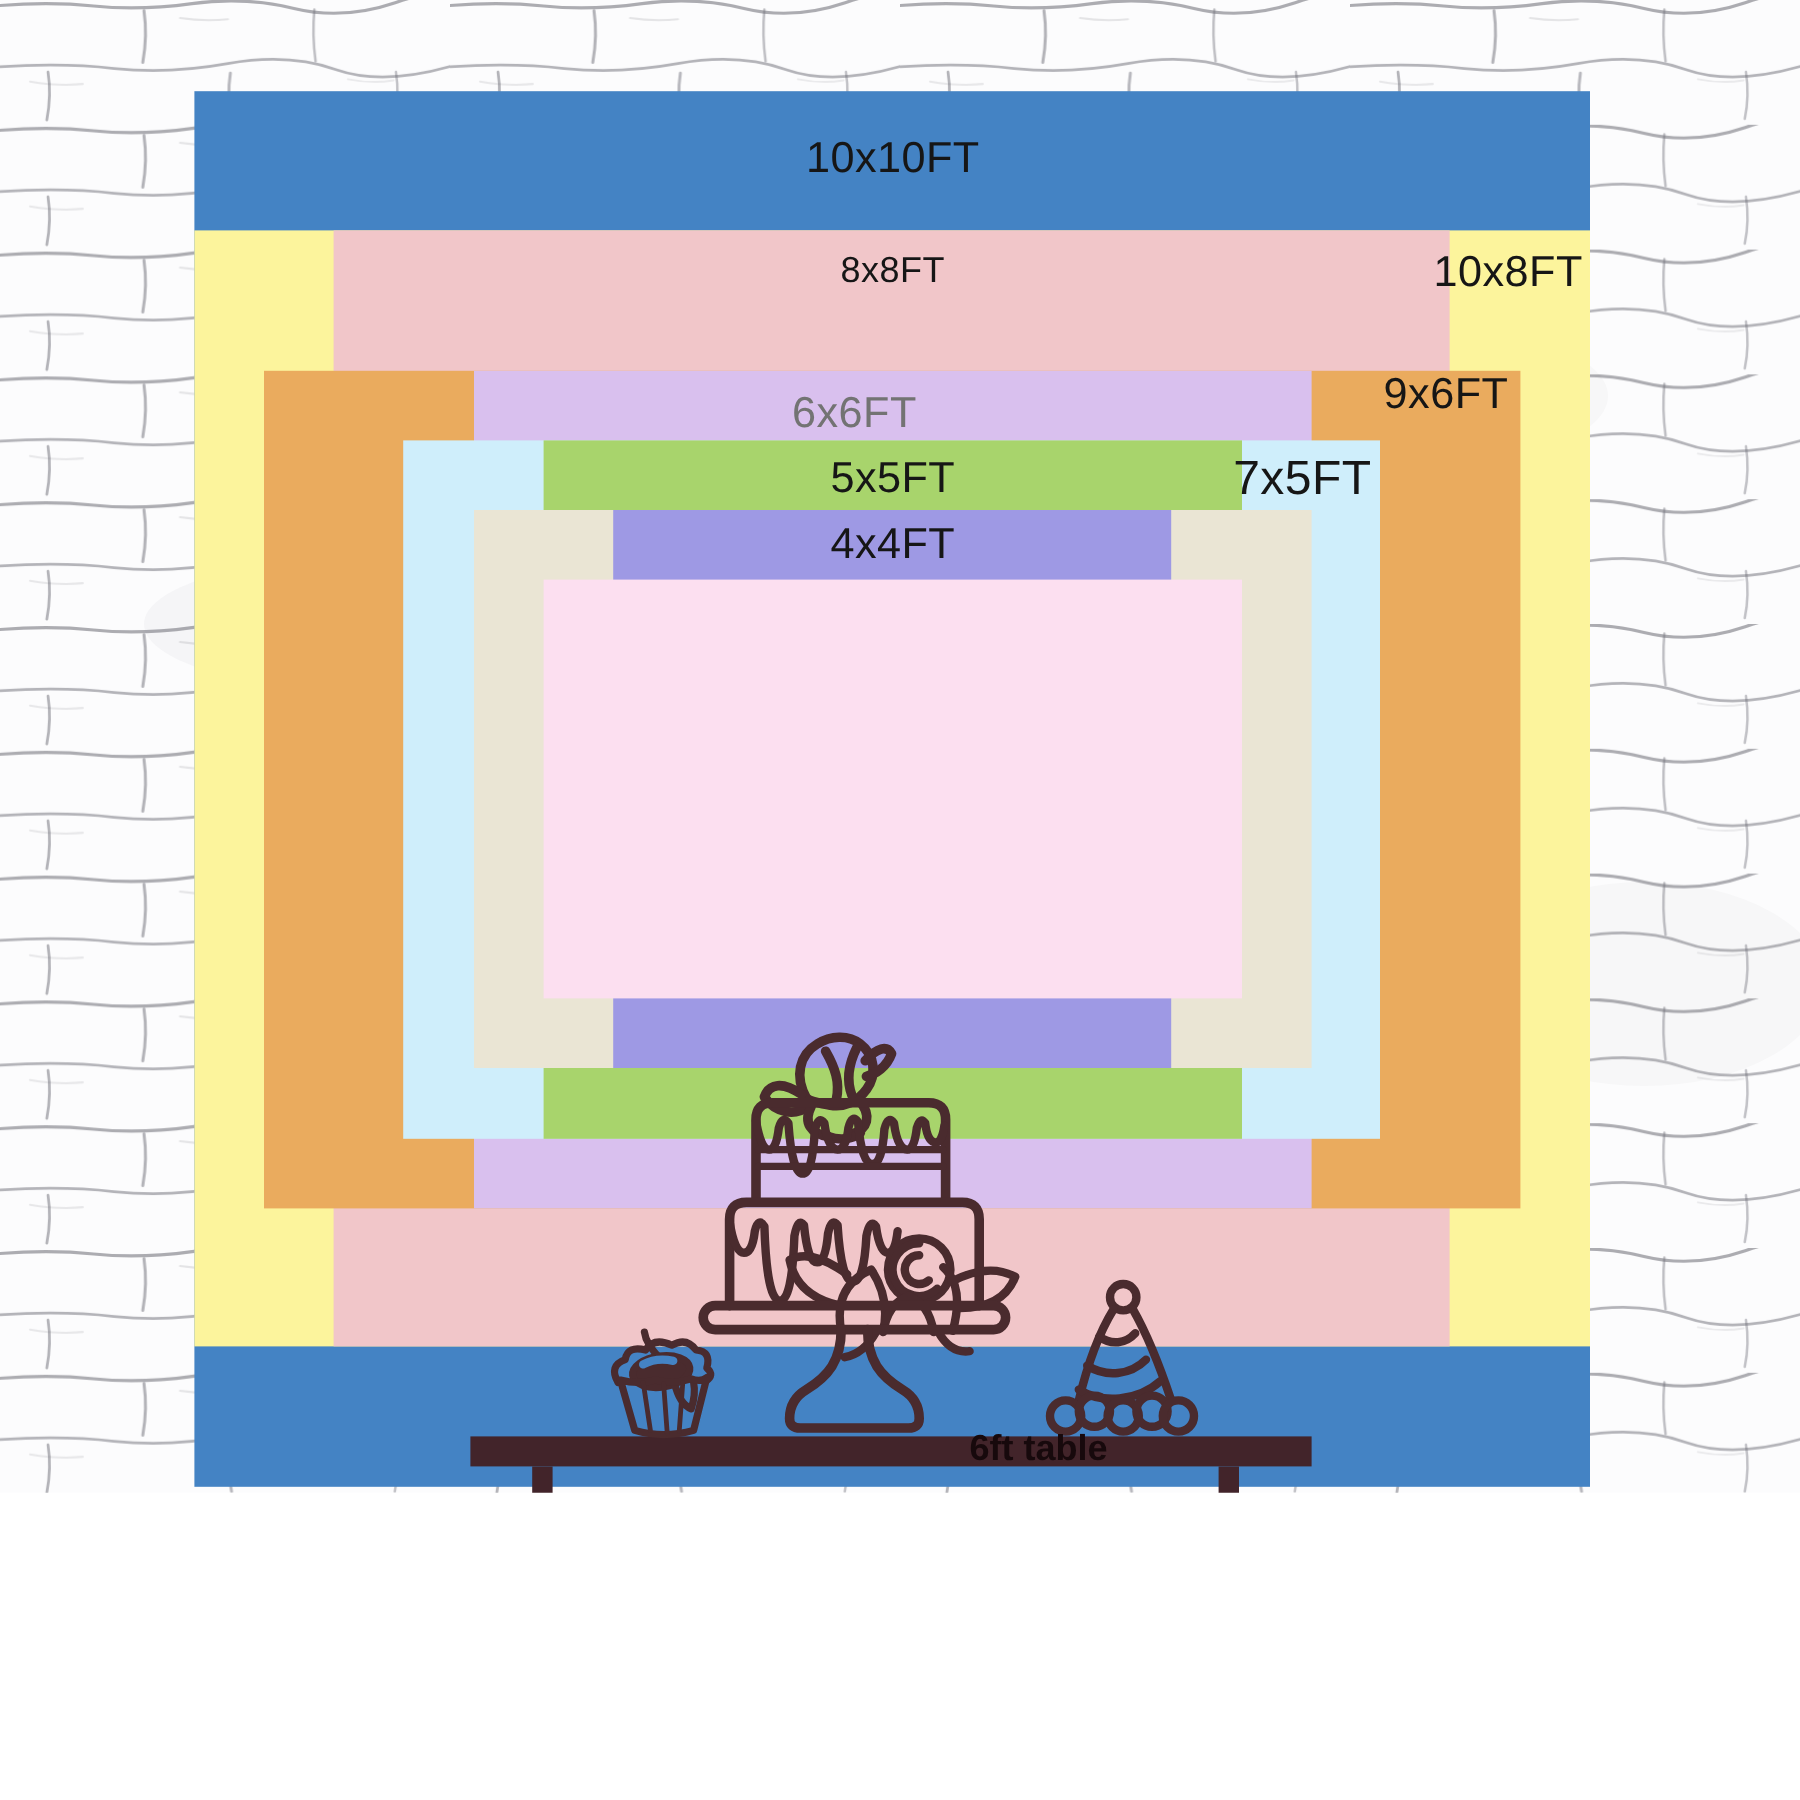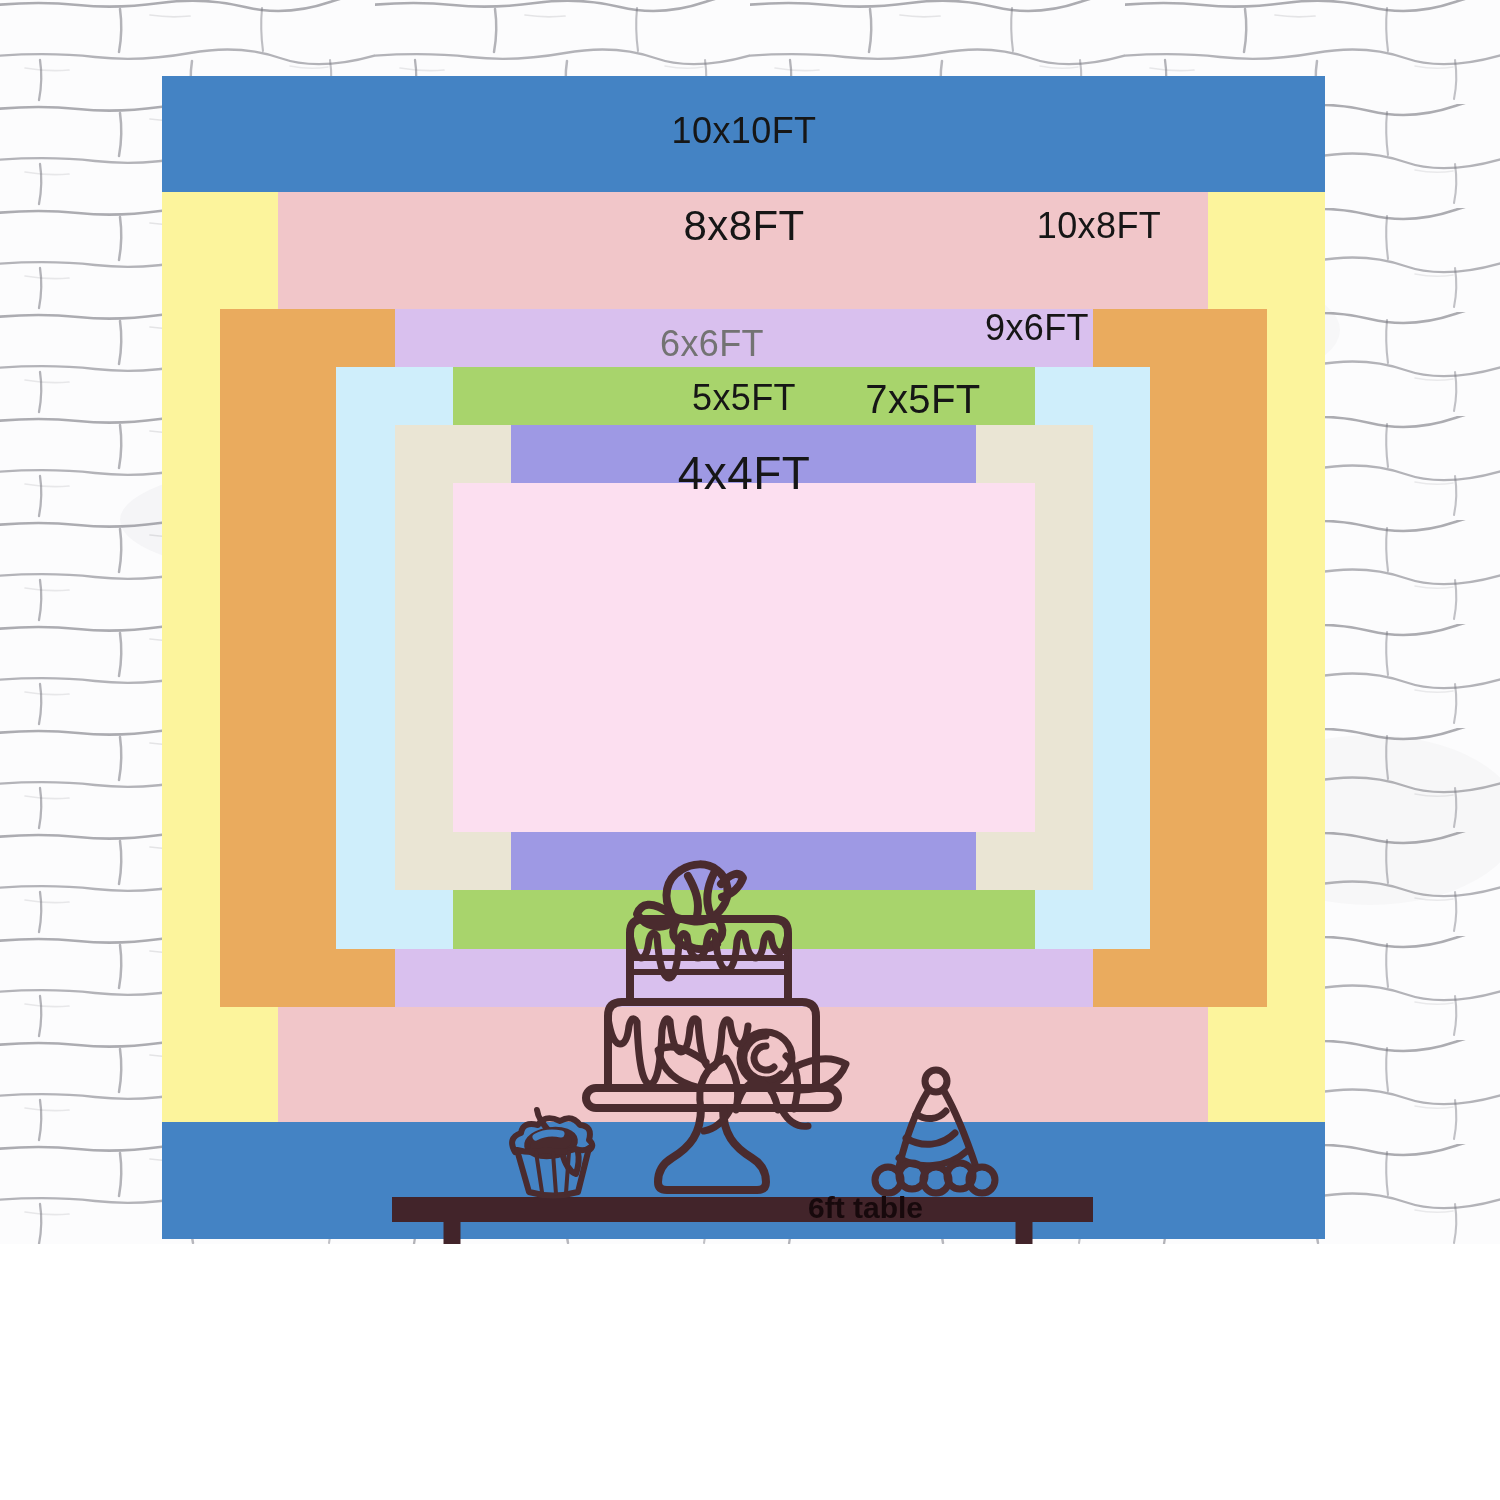--- a/index.html
+++ b/index.html
@@ -4,21 +4,21 @@
 <style>
   html,body{margin:0;padding:0;background:#ffffff;}
   #stage{position:relative;width:1500px;height:1244px;overflow:hidden;
          font-family:"Liberation Sans","DejaVu Sans",sans-serif;}
   #wall{position:absolute;left:0;top:0;}
   #rects,#labels{position:absolute;left:0;top:0;width:1500px;height:1500px;}
   .size-rect{position:absolute;}
   .size-label{position:absolute;height:42px;line-height:42px;font-size:36px;
               letter-spacing:.4px;white-space:nowrap;}
   .size-label.center{width:440px;text-align:center;}
-  .size-label.right{width:440px;text-align:center;}
+  .size-label.right{width:440px;text-align:right;}
   #scene{position:absolute;left:0;top:0;}
   #table-label{position:absolute;left:563px;top:1194px;width:360px;height:28px;
                line-height:28px;text-align:right;font-size:30px;font-weight:700;}
 </style>
 </head>
 <body>
 
 <div id="stage">
 
   <svg id="wall" width="1500" height="1500" viewBox="0 0 1500 1500">
@@ -58,26 +58,26 @@
       <div class="size-rect" style="left: 336px; top: 367px; width: 814px; height: 582px; background: rgb(207, 238, 251);"></div>
       <div class="size-rect" style="left: 453px; top: 367px; width: 582px; height: 582px; background: rgb(168, 212, 108);"></div>
       <div class="size-rect" style="left: 395px; top: 425px; width: 698px; height: 465px; background: rgb(234, 229, 212);"></div>
       <div class="size-rect" style="left: 511px; top: 425px; width: 465px; height: 465px; background: rgb(158, 153, 228);"></div>
       <div class="size-rect" style="left: 453px; top: 483px; width: 582px; height: 349px; background: rgb(252, 223, 240);"></div>
     </div>
 
   <div id="labels">
       <div class="size-label center" style="top: 110px; left: 524px; font-size: 36px; color: rgb(22, 22, 22);">10x10FT</div>
       <div class="size-label right" style="top: 205px; left: 879px; font-size: 36px; color: rgb(22, 22, 22);">10x8FT</div>
-      <div class="size-label center" style="top: 205px; left: 524px; font-size: 42px; color: rgb(22, 22, 22);">8x8FT</div>
+      <div class="size-label center" style="top: 205px; left: 524px; font-size: 30px; color: rgb(22, 22, 22);">8x8FT</div>
       <div class="size-label right" style="top: 307px; left: 817px; font-size: 36px; color: rgb(22, 22, 22);">9x6FT</div>
       <div class="size-label center" style="top: 323px; left: 492px; font-size: 36px; color: #737373;">6x6FT</div>
       <div class="size-label right" style="top: 378px; left: 703px; font-size: 40px; color: rgb(22, 22, 22);">7x5FT</div>
       <div class="size-label center" style="top: 377px; left: 524px; font-size: 36px; color: rgb(22, 22, 22);">5x5FT</div>
-      <div class="size-label center" style="top: 452px; left: 524px; font-size: 46px; color: rgb(22, 22, 22);">4x4FT</div>
+      <div class="size-label center" style="top: 432px; left: 524px; font-size: 36px; color: rgb(22, 22, 22);">4x4FT</div>
     </div>
 
   <svg id="scene" width="1500" height="1500" viewBox="0 0 1500 1500">
 
     <g>
       <rect x="392" y="1197" width="701" height="25" fill="#42242a"></rect>
       <g fill="none" stroke-width="15" stroke-linecap="butt" stroke="#42242a">
         <path d="M452,1222 L452,1266" stroke-width="17"></path>
         <path d="M452,1252 L379,1508"></path>
         <path d="M453,1252 L517,1508"></path>

